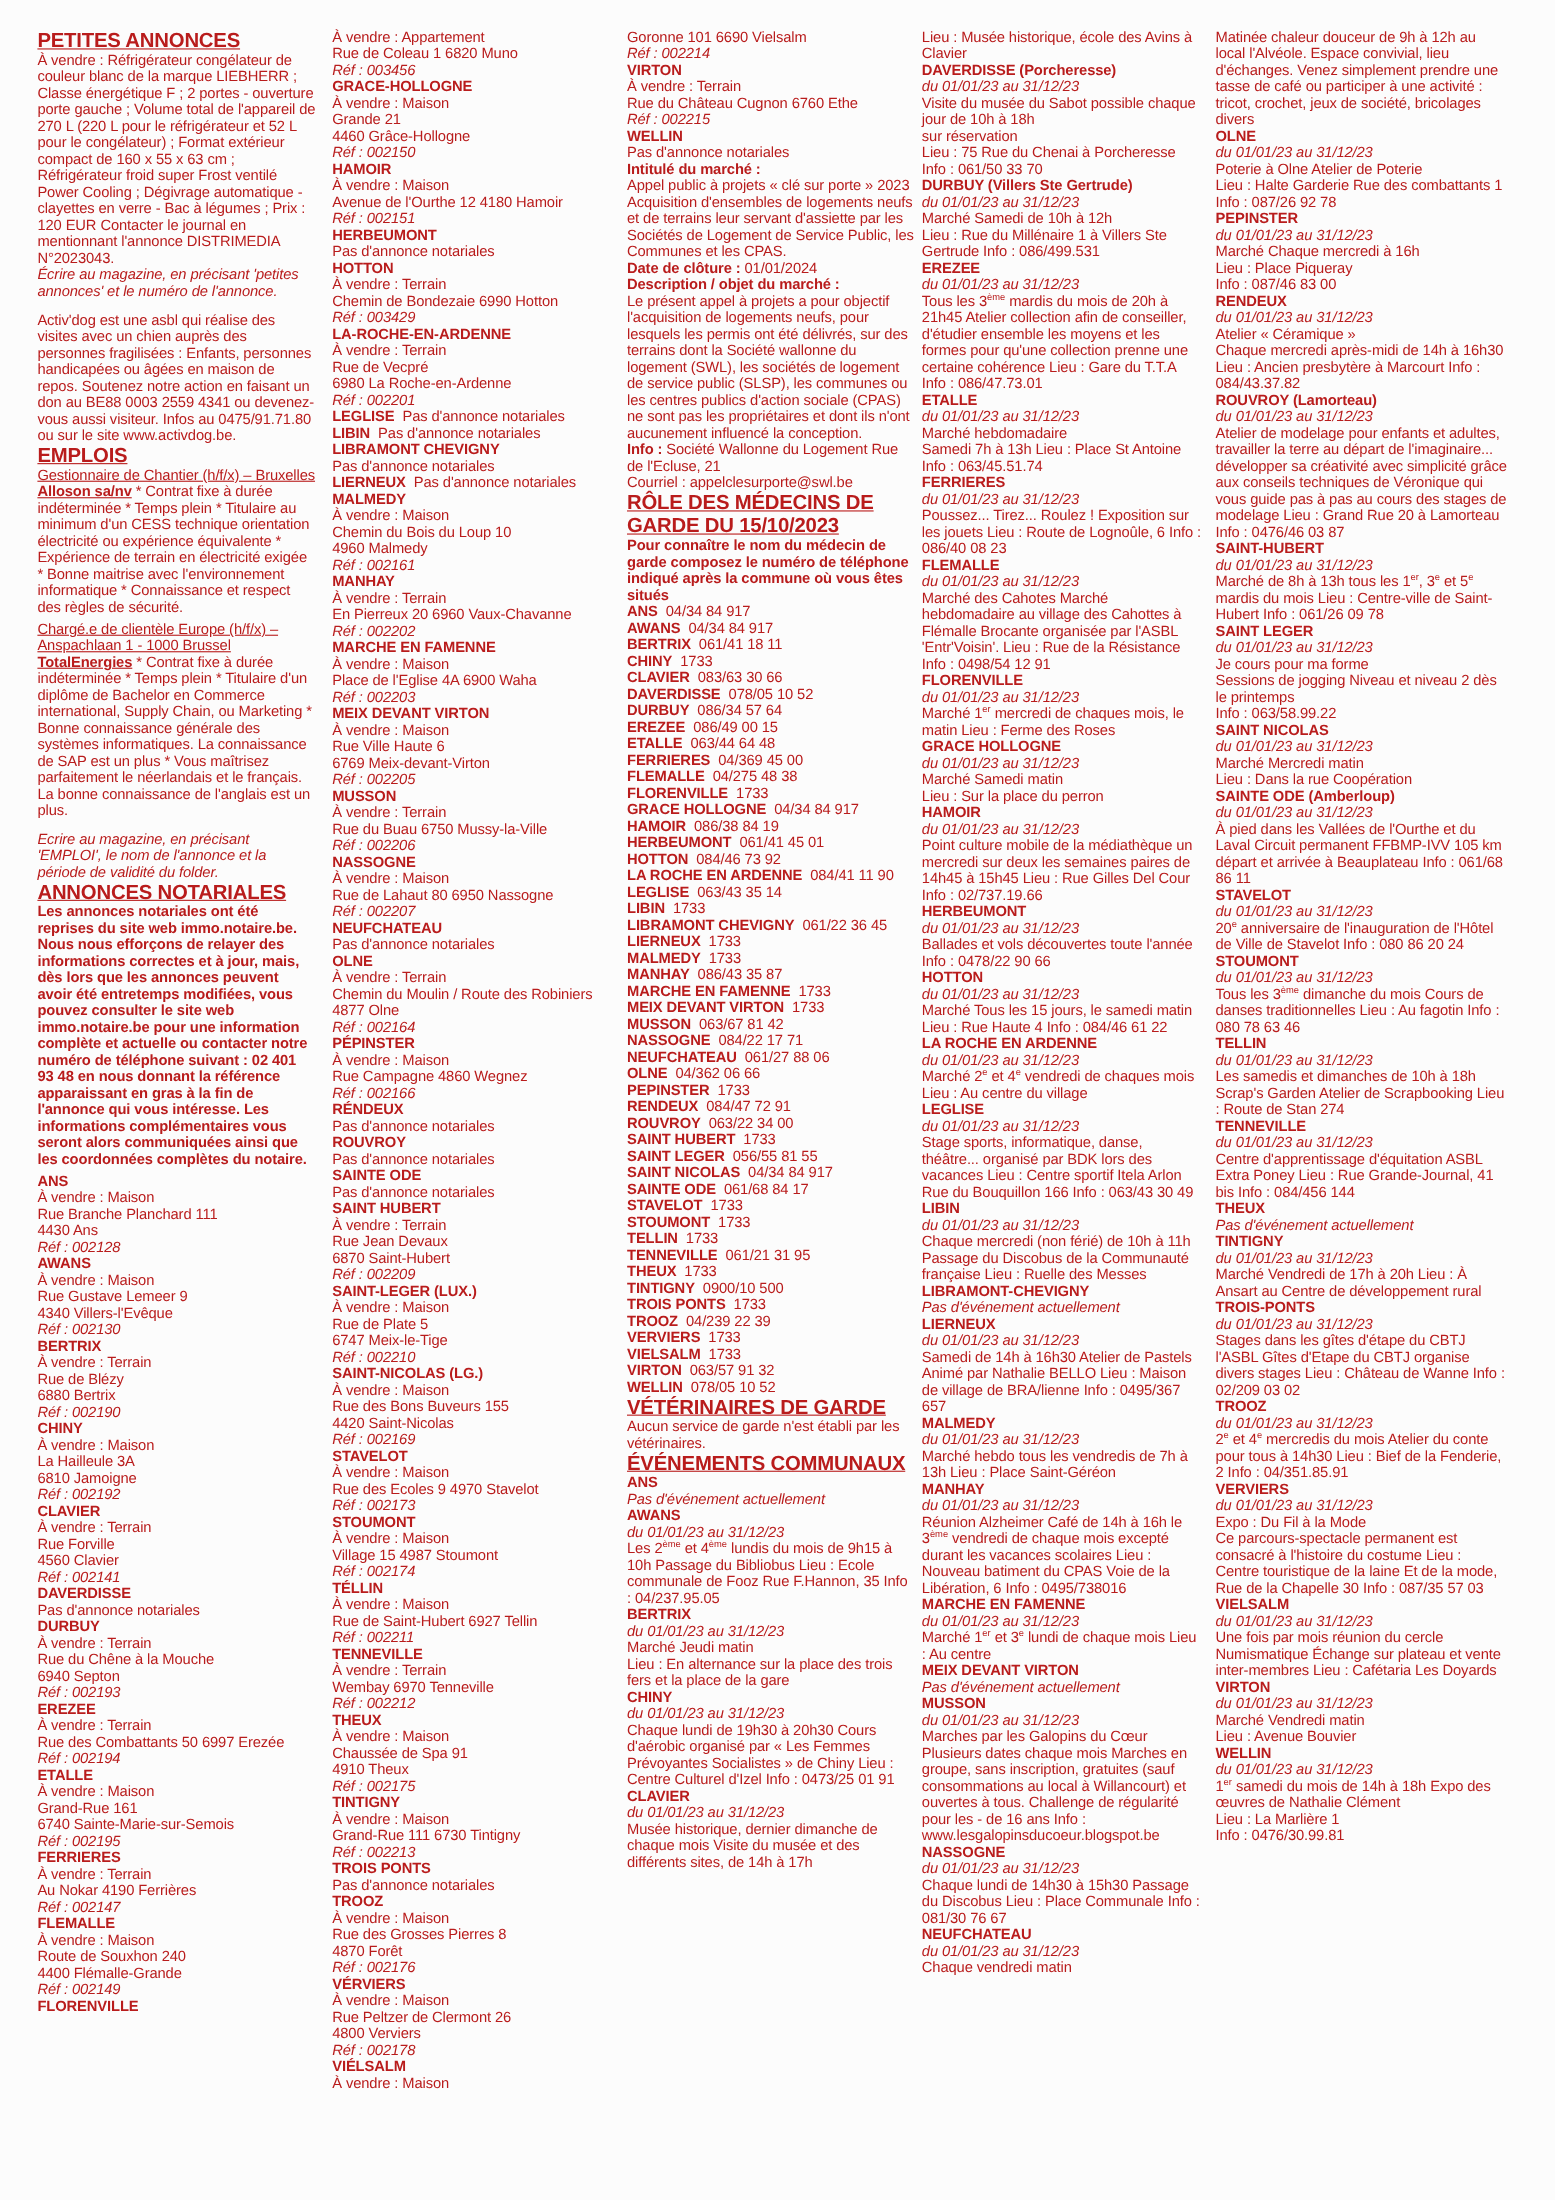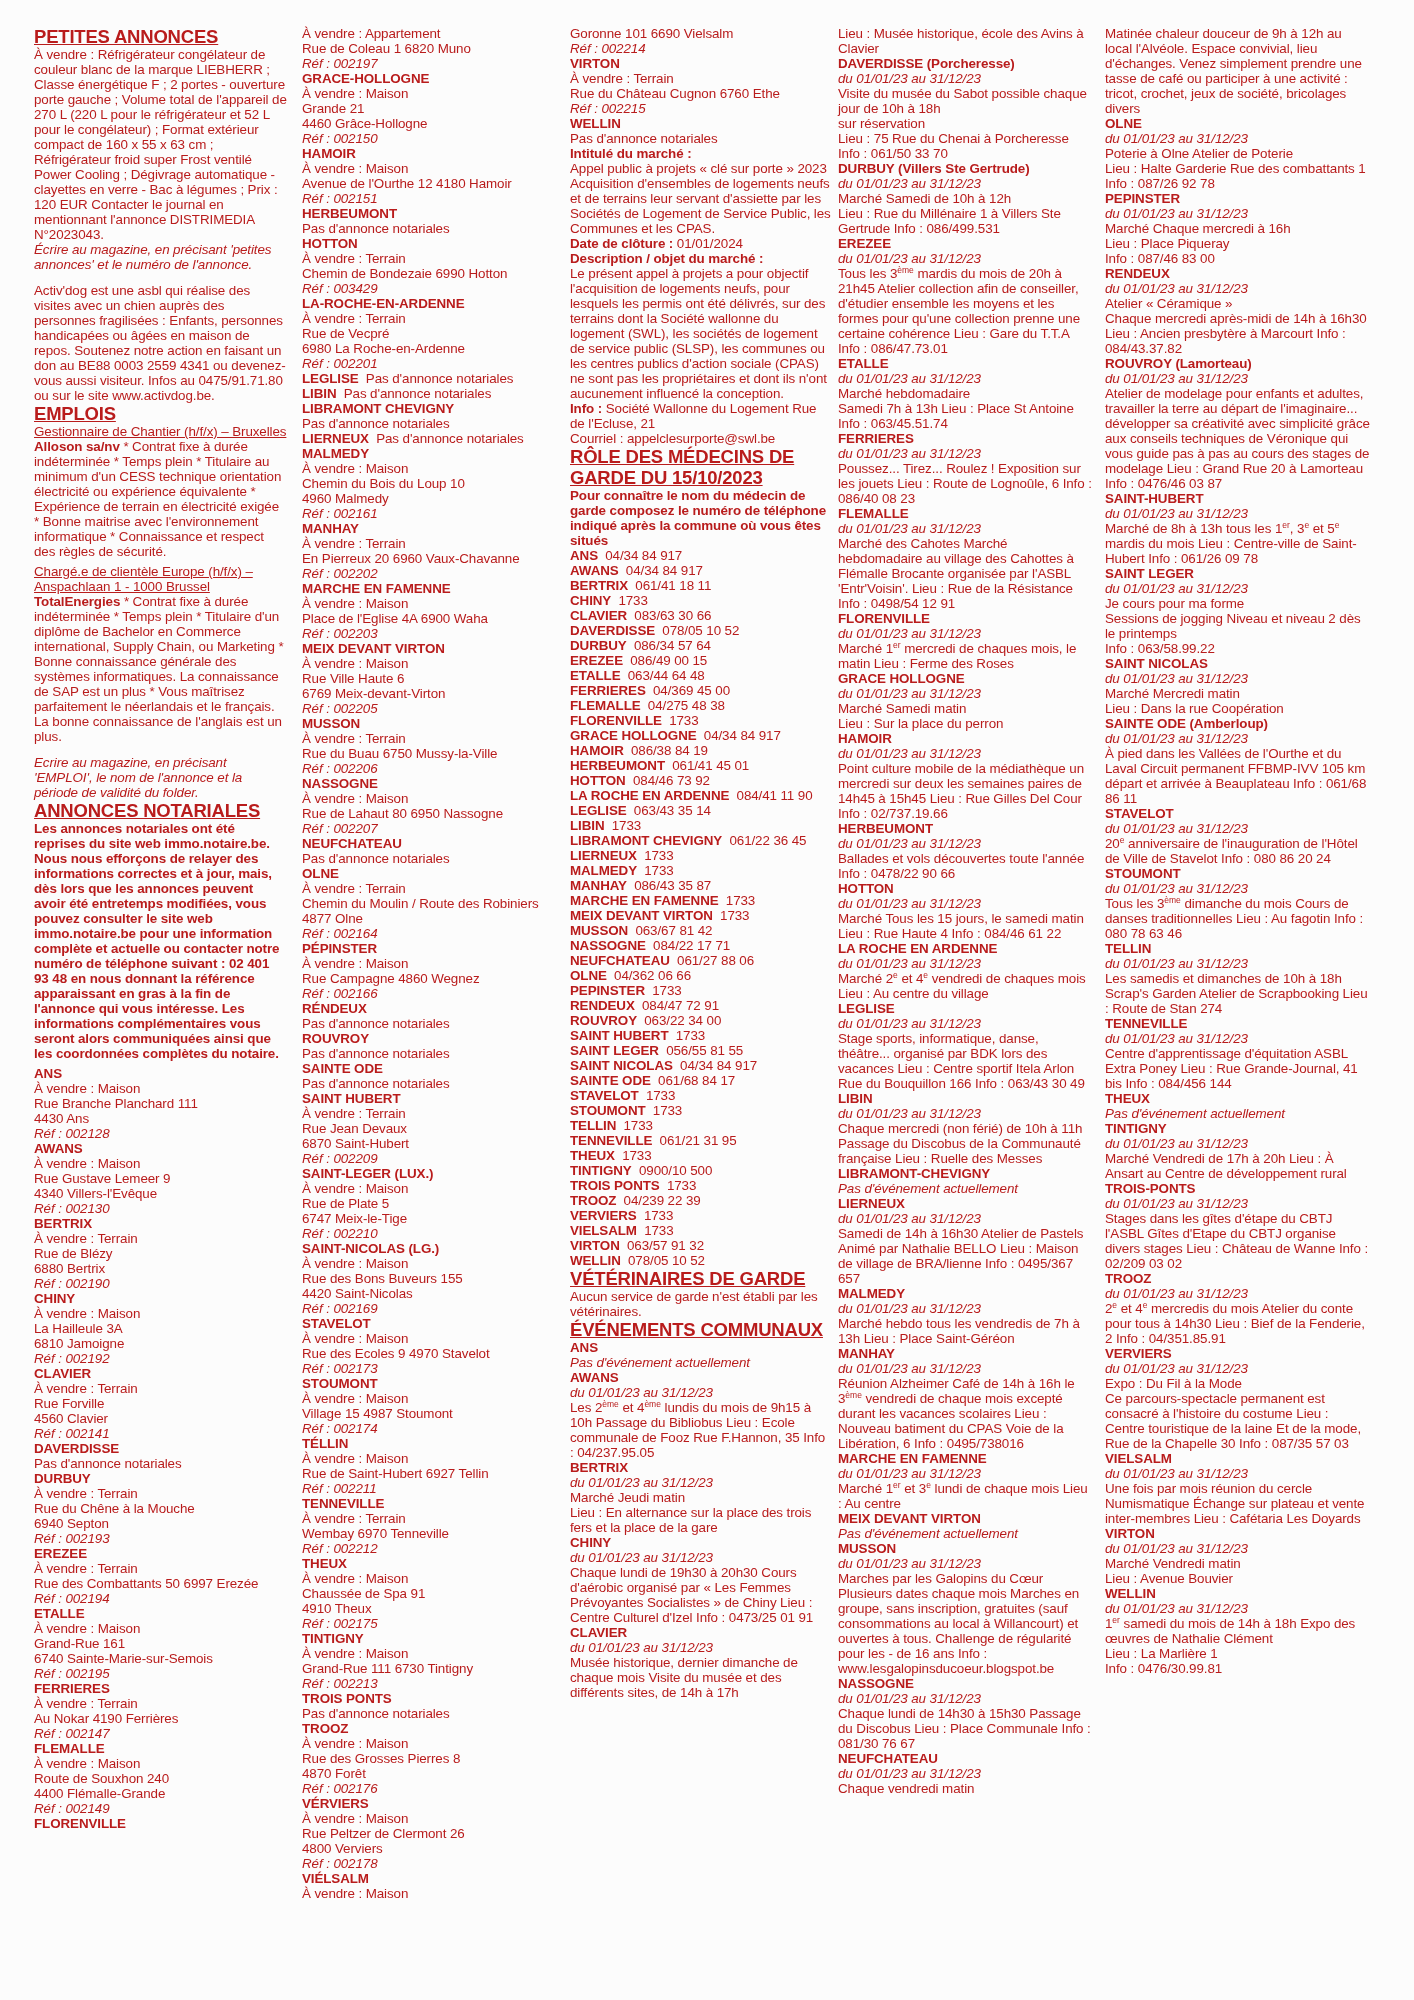--- a/index.html
+++ b/index.html
@@ -13,21 +13,21 @@
   .col-4{left:838px;width:256px;}
   .col-5{left:1105px;width:266px;}
   .col p, .col div{margin:0;padding:0;}
   .t{font-size:13.4px;line-height:15px;letter-spacing:-0.1px;}
   .sec-h{font-size:18.5px;line-height:21px;font-weight:bold;text-decoration:underline;
          margin:9px 0 2px 0;letter-spacing:-0.2px;}
   .col > :first-child{margin-top:0;}
   .i{font-style:italic;}
   .b{font-weight:bold;}
   .u{text-decoration:underline;}
-  .bu{font-weight:bold;}
+  .bu{font-weight:bold;text-decoration:underline;}
   .mt{margin-top:11px !important;}
   .mts{margin-top:5px !important;}
   sup{font-size:8.5px;line-height:0;vertical-align:super;letter-spacing:0;}
 </style>
 </head>
 <body>
 
 <div class="page">
   <div class="col col-1">
       <div class="sec-h">PETITES ANNONCES</div>
@@ -90,21 +90,21 @@
       <p class="t b">FLEMALLE</p>
       <p class="t">À vendre : Maison</p>
       <p class="t">Route de Souxhon 240</p>
       <p class="t">4400 Flémalle-Grande</p>
       <p class="t i">Réf : 002149</p>
       <p class="t b">FLORENVILLE</p>
     </div>
   <div class="col col-2">
       <p class="t">À vendre : Appartement</p>
       <p class="t">Rue de Coleau 1 6820 Muno</p>
-      <p class="t i">Réf : 002197</p>
+      <p class="t i">Réf : 003456</p>
       <p class="t b">GRACE-HOLLOGNE</p>
       <p class="t">À vendre : Maison</p>
       <p class="t">Grande 21</p>
       <p class="t">4460 Grâce-Hollogne</p>
       <p class="t i">Réf : 002150</p>
       <p class="t b">HAMOIR</p>
       <p class="t">À vendre : Maison</p>
       <p class="t">Avenue de l'Ourthe 12 4180 Hamoir</p>
       <p class="t i">Réf : 002151</p>
       <p class="t b">HERBEUMONT</p>

